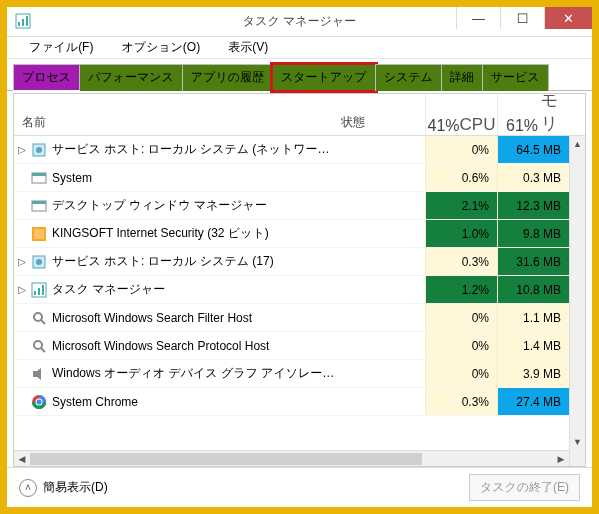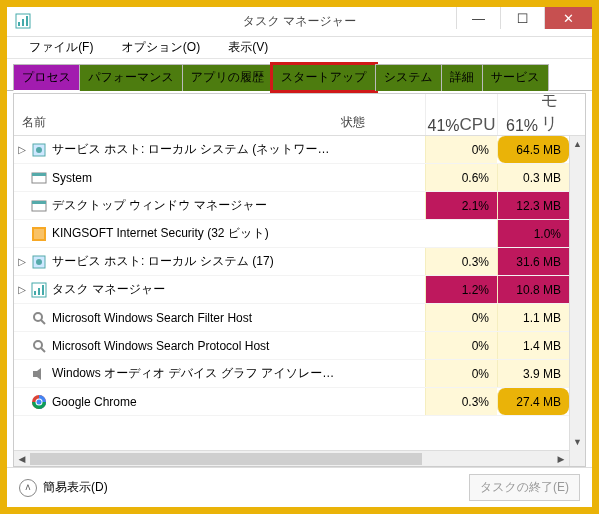--- a/index.html
+++ b/index.html
@@ -25,22 +25,22 @@
   .hdr-num { width: 72px; border-left: 1px solid #eee; display: flex; flex-direction: row; align-items: flex-end; justify-content: center; padding: 0 8px; text-align: center; }
   .hdr-num .pct { font-size: 16px; color: #444; }
   .hdr-num .lbl { font-size: 17px; color: #555; }
   .rows { flex: 1; overflow: hidden; position: relative; }
   .row { display: flex; height: 28px; align-items: center; border-bottom: 1px solid #f3f3f3; }
   .row .exp { width: 16px; text-align: center; color: #555; font-size: 10px; }
   .row .ic { width: 18px; height: 16px; display: flex; align-items: center; justify-content: center; }
   .row .nm { flex: 1; padding-left: 4px; white-space: nowrap; overflow: hidden; text-overflow: ellipsis; }
   .row .st { width: 90px; }
   .row .num { width: 72px; text-align: right; padding-right: 8px; background: #fff8d8; height: 100%; display: flex; align-items: center; justify-content: flex-end; border-left: 1px solid #f5eec0; }
-  .row .num.d1 { background: #be185d; }
-  .row .num.d2 { background: #eab308; border-radius: 8px; }
+  .row .num.d1 { background: #15803d; }
+  .row .num.d2 { background: #0ea5e9; }
   .vscroll { position: absolute; right: 0; top: 42px; bottom: 0; width: 16px; background: #f0f0f0; border-left: 1px solid #ddd; }
   .vscroll .up, .vscroll .dn { height: 16px; display: flex; align-items: center; justify-content: center; font-size: 9px; color: #555; }
   .vscroll .dn { position: absolute; bottom: 16px; width: 100%; }
   .hscroll { height: 16px; background: #f0f0f0; border-top: 1px solid #ddd; display: flex; }
   .hscroll .lt, .hscroll .rt { width: 16px; display: flex; align-items: center; justify-content: center; font-size: 9px; color: #555; }
   .hscroll .track { flex: 1; position: relative; }
   .hscroll .thumb { position: absolute; left: 0; top: 2px; height: 12px; width: 75%; background: #cfcfcf; }
   .footer { height: 40px; border-top: 1px solid #ddd; display: flex; align-items: center; padding: 0 12px; justify-content: space-between; }
   .fewer { display: flex; align-items: center; gap: 6px; }
   .fewer .circ { width: 18px; height: 18px; border: 1px solid #888; border-radius: 50%; display: flex; align-items: center; justify-content: center; font-size: 10px; color: #555; }
@@ -146,20 +146,21 @@
             <span class="exp"></span>
             <span class="ic">
               <svg width="16" height="16">
                 <rect x="1" y="1" width="14" height="14" fill="#f7a825"></rect>
                 <rect x="3" y="3" width="10" height="10" fill="#fff" opacity="0.3"></rect>
               </svg>
             </span>
             <span class="nm">KINGSOFT Internet Security (32 ビット)</span>
             <span class="st"></span>
             <span class="num d1">1.0%</span>
+            <span class="num d1">9.8 MB</span>
             <span style="width:16px"></span>
           </div>
           <div class="row">
             <span class="exp">▷</span>
             <span class="ic">
               <svg width="16" height="16">
                 <rect x="2" y="2" width="12" height="12" fill="#cfe8ff" stroke="#5aa"></rect>
                 <circle cx="8" cy="8" r="3" fill="#5aa"></circle>
               </svg>
             </span>
@@ -231,21 +232,21 @@
             <span class="exp"></span>
             <span class="ic">
               <svg width="16" height="16">
                 <circle cx="8" cy="8" r="7" fill="#db4437"></circle>
                 <circle cx="8" cy="8" r="7" fill="#4285f4" clip-path="inset(0 0 0 50%)"></circle>
                 <circle cx="8" cy="8" r="7" fill="#0f9d58" clip-path="inset(50% 0 0 0)"></circle>
                 <circle cx="8" cy="8" r="3.5" fill="#fff"></circle>
                 <circle cx="8" cy="8" r="2.5" fill="#4285f4"></circle>
               </svg>
             </span>
-            <span class="nm">Google Chrome</span>
+            <span class="nm">System Chrome</span>
             <span class="st"></span>
             <span class="num d0">0.3%</span>
             <span class="num d2">27.4 MB</span>
             <span style="width:16px"></span>
           </div>
         </div>
       <div class="vscroll">
         <div class="up">▲</div>
         <div class="dn">▼</div>
       </div>

